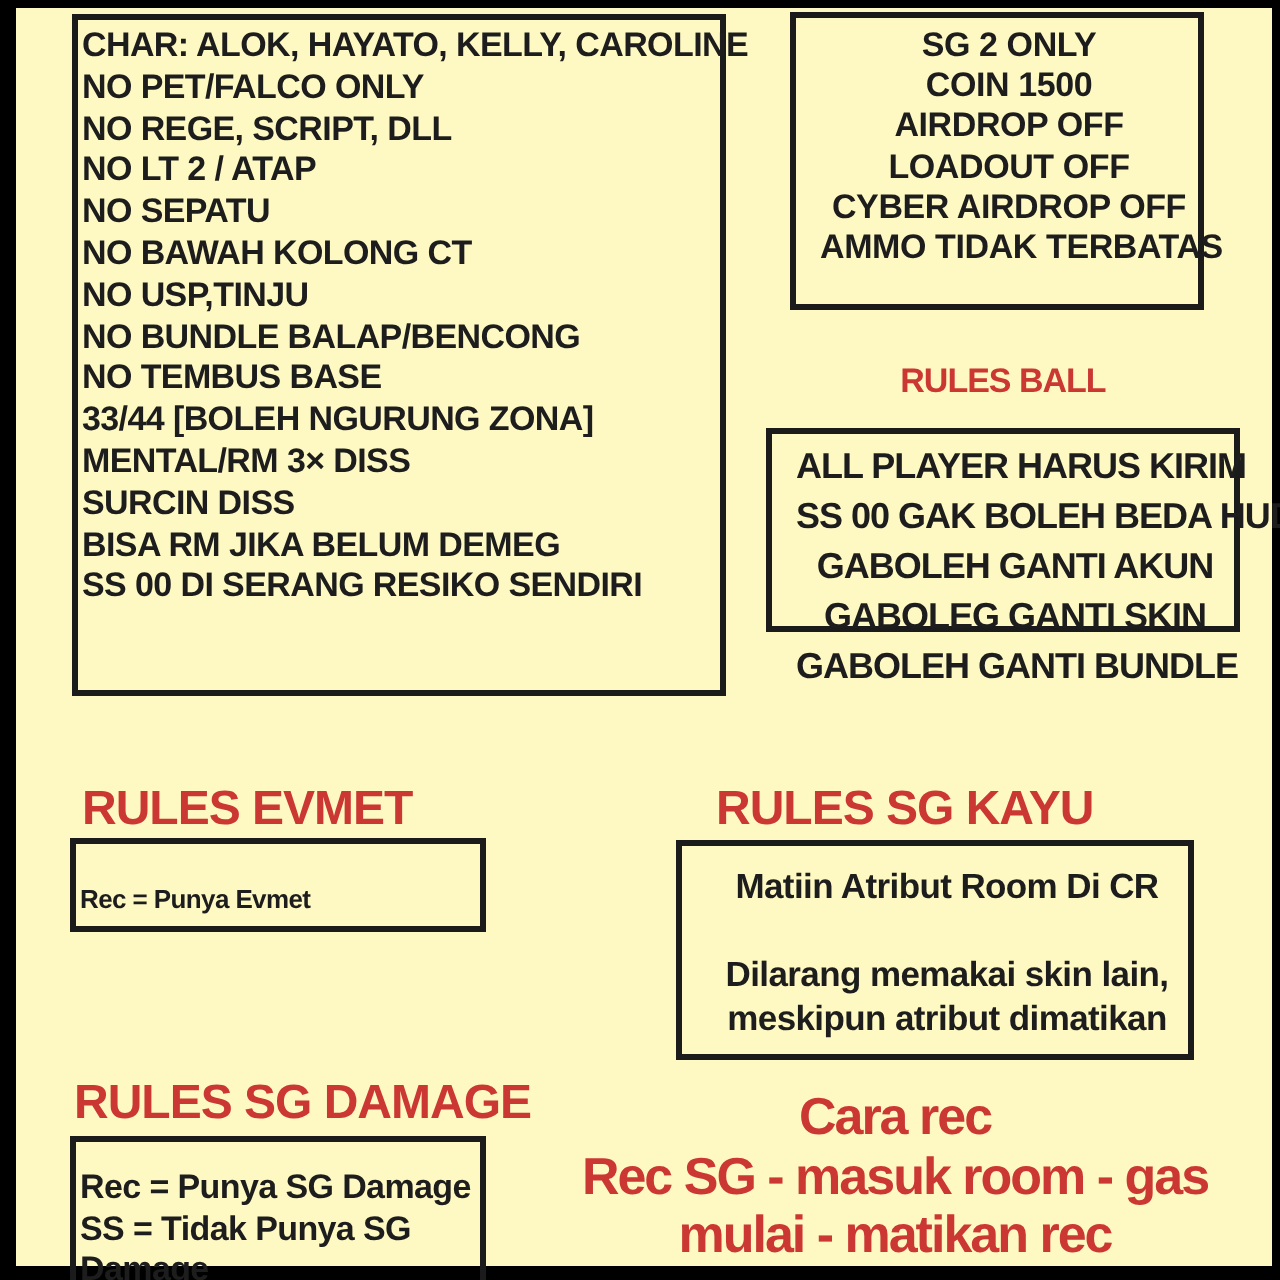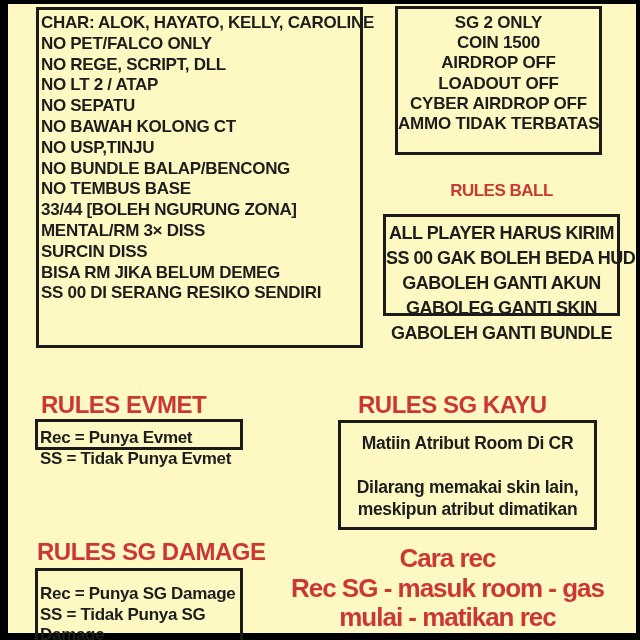--- a/index.html
+++ b/index.html
@@ -7,21 +7,21 @@
     position:relative; width:640px; height:640px; overflow:hidden;
     background:#fef9c3; font-family:"Liberation Sans", sans-serif;
     font-weight:700; color:#1d1d1d;
   }
   .edge { position:absolute; background:#000; }
   .edge-top    { left:0; top:0; width:640px; height:4px; }
   .edge-left   { left:0; top:0; width:8px;  height:640px; }
   .edge-right  { right:0; top:0; width:4px; height:640px; }
   .edge-bottom { left:0; bottom:0; width:640px; height:7px; }
 
-  .box { position:absolute; box-sizing:border-box; border:3px solid #1b1b1b; }
+  .box { position:absolute; box-sizing:border-box; border:3px solid #1b1b1b;padding-left:12px; }
 
   .main-rules {
     left:36px; top:7px; width:327px; height:341px;
     padding:3px 0 0 2px; font-size:17px; line-height:20.8px;
     letter-spacing:-0.3px; white-space:nowrap;
   }
   .room-settings {
     left:395px; top:6px; width:207px; height:149px;
     padding-top:4px; font-size:17px; line-height:20.2px;
     text-align:center; letter-spacing:-0.2px; white-space:nowrap;
@@ -31,22 +31,22 @@
     letter-spacing:-0.5px; white-space:nowrap;text-align:center;
   }
   .ball-title { left:383px; top:182px; width:237px; text-align:center; font-size:17px; }
   .ball-box {
     left:383px; top:214px; width:237px; height:102px;
     padding-top:4px; font-size:18px; line-height:25px;
     text-align:center; letter-spacing:-0.5px; white-space:nowrap;
   }
   .evmet-title { left:41px; top:393px; }
   .evmet-box {
-    left:35px; top:419px; width:208px; height:31px;
-    padding:6px 0 0 2px; font-size:17px; line-height:20.5px;
+    left:35px; top:419px; width:208px; height:47px;
+    padding:18px 0 0 2px; font-size:13px; line-height:20.5px;
     letter-spacing:-0.3px; white-space:nowrap;
   }
   .kayu-title { left:358px; top:393px; }
   .kayu-box {
     left:338px; top:420px; width:259px; height:110px;
     padding-top:9px; font-size:17.5px; line-height:22px;
     text-align:center; letter-spacing:-0.3px; white-space:nowrap;
   }
   .damage-title { left:37px; top:540px; }
   .damage-box {
@@ -100,21 +100,20 @@
       <div>ALL PLAYER HARUS KIRIM</div>
       <div>SS 00 GAK BOLEH BEDA HUD</div>
       <div>GABOLEH GANTI AKUN</div>
       <div>GABOLEG GANTI SKIN</div>
       <div>GABOLEH GANTI BUNDLE</div>
     </div>
 
   <div class="title evmet-title">RULES EVMET</div>
   <div class="box evmet-box">
       <div>Rec = Punya Evmet</div>
-      <div>SS = Tidak Punya Evmet</div>
     </div>
 
   <div class="title kayu-title">RULES SG KAYU</div>
   <div class="box kayu-box">
       <div>Matiin Atribut Room Di CR</div>
       <div>&nbsp;</div>
       <div>Dilarang memakai skin lain,</div>
       <div>meskipun atribut dimatikan</div>
     </div>
 

